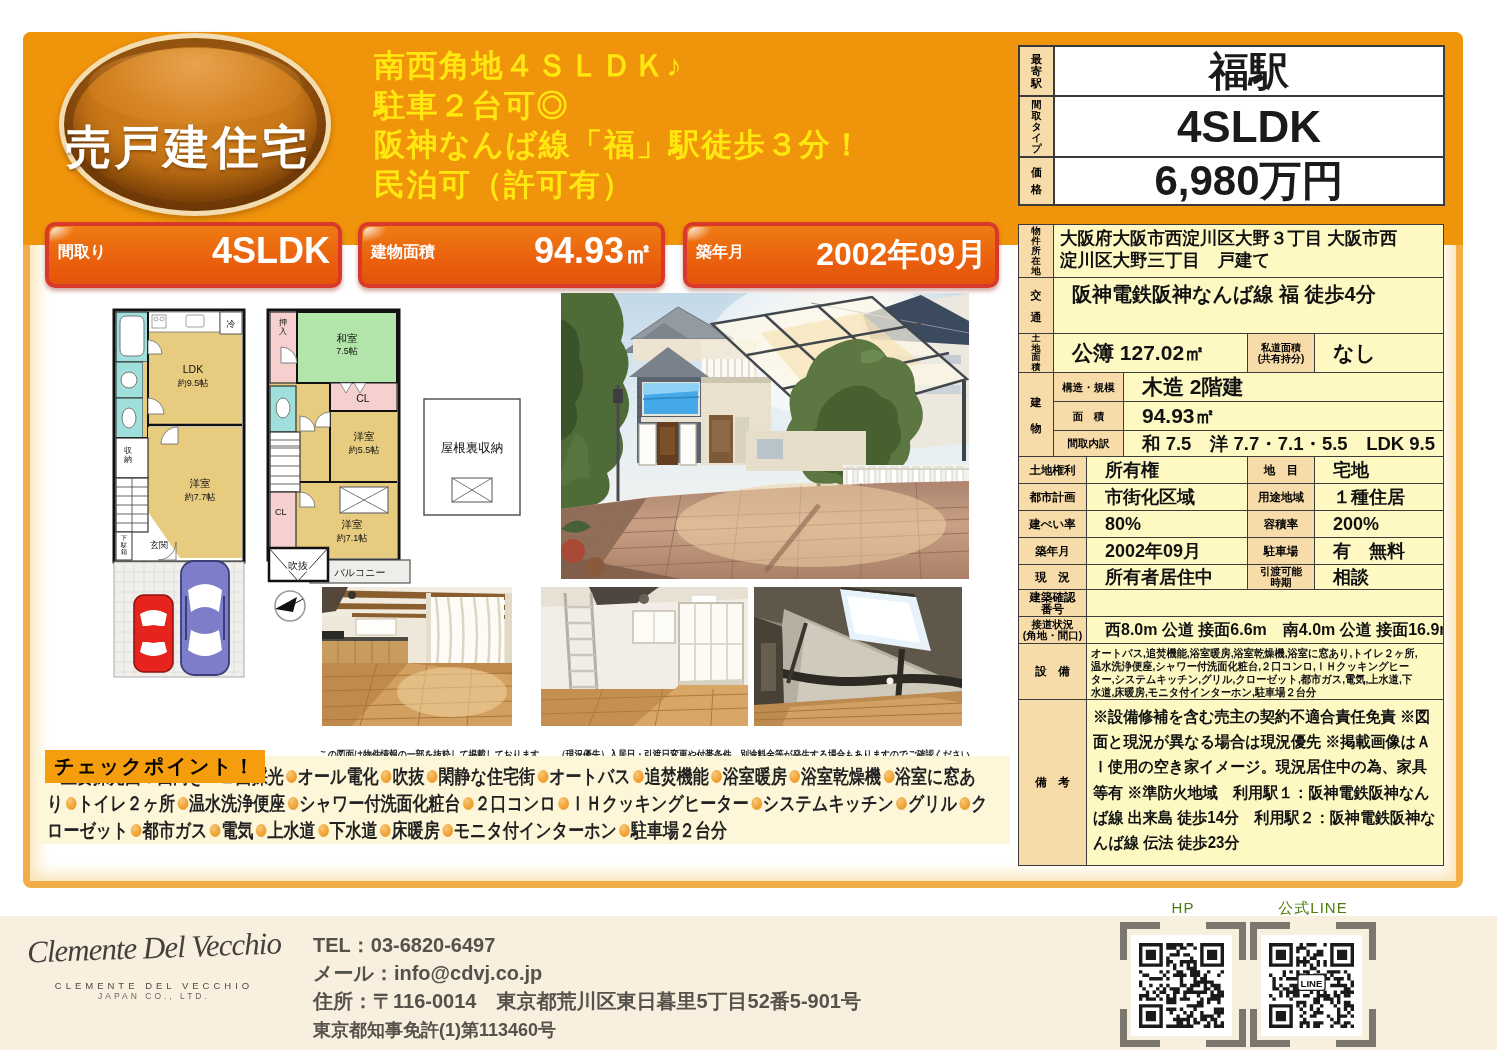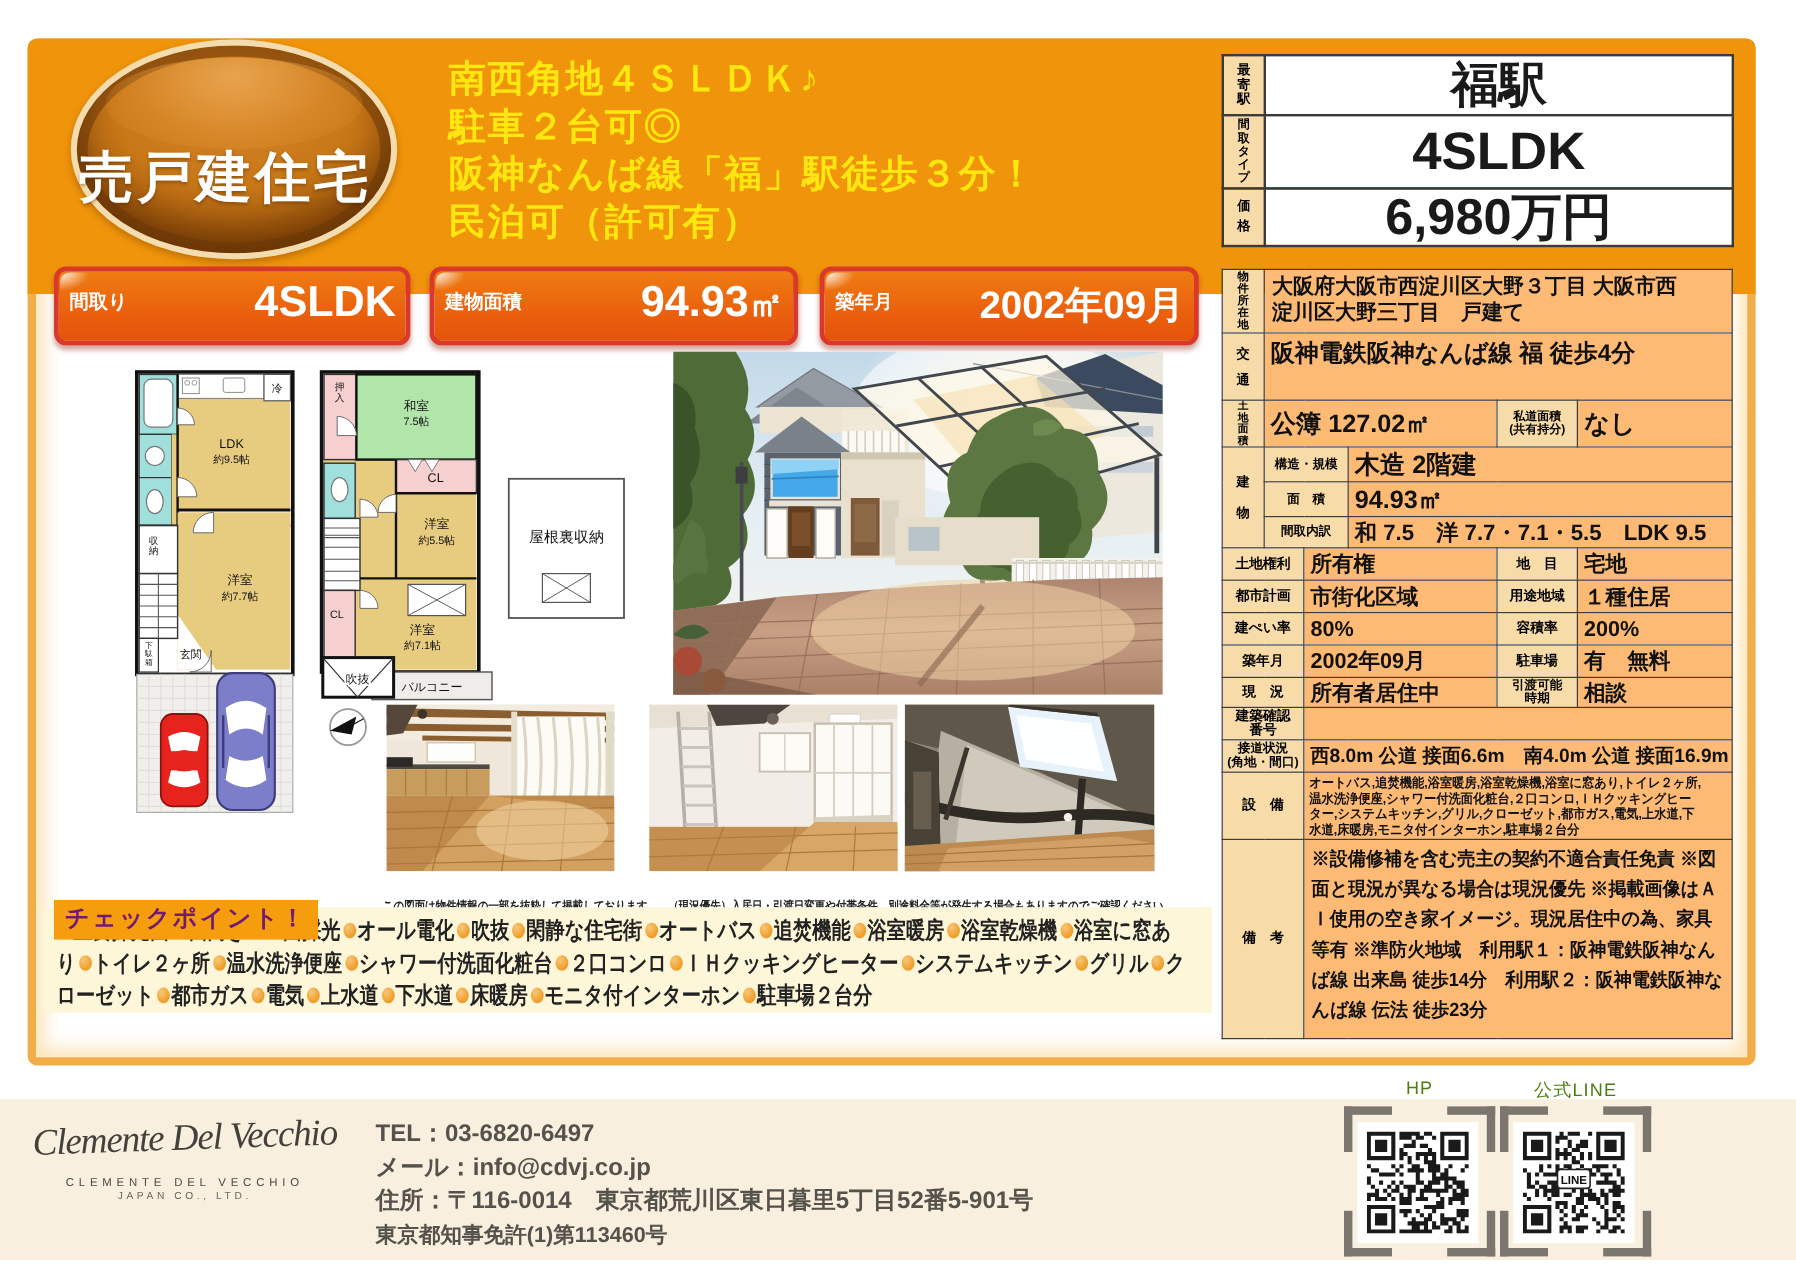--- a/index.html
+++ b/index.html
@@ -25,24 +25,24 @@
 #b1 { left:45px;  width:297px; }
 #b2 { left:358px; width:307px; }
 #b3 { left:683px; width:316px; }
 table { border-collapse:collapse; }
 td { overflow:hidden; }
 #ttab { position:absolute; left:1018px; top:45px; width:425px; table-layout:fixed; }
 #ttab td { border:2px solid #3a3a3a; background:#fff; }
 #ttab td.l { background:#f7dca9; text-align:center; font-weight:bold; padding:0; }
 #ttab td.v { text-align:center; font-weight:bold; color:#1a1a1a; }
 #mtab { position:absolute; left:1018px; top:224px; width:425px; table-layout:fixed; }
-#mtab td { border:1.6px solid #3c3c3c; background:#fdba74; }
+#mtab td { border:1.6px solid #3c3c3c; background:#fef9c3; }
 #mtab td.l { background:#f7dca9; text-align:center; font-weight:bold; font-size:12px; padding:0; line-height:13px; }
-#mtab td.v { padding:0px 5px; font-weight:bold; color:#111; white-space:nowrap; }
-#cplabel { position:absolute; left:45px; top:750px; width:220px; height:33px; background:#f59d0d; color:#701a75; font-weight:bold; font-size:20px; letter-spacing:2px; text-align:center; line-height:33px; }
+#mtab td.v { padding:0px 18px; font-weight:bold; color:#111; white-space:nowrap; }
+#cplabel { position:absolute; left:45px; top:750px; width:220px; height:33px; background:#f59d0d; color:#000000; font-weight:bold; font-size:20px; letter-spacing:2px; text-align:center; line-height:33px; }
 #cpbox { position:absolute; left:36px; top:756px; width:974px; height:88px; background:#fdf6d8; }
 #cptext { position:absolute; left:11px; top:7px; font-size:19.5px; line-height:27px; font-weight:bold; color:#222; white-space:nowrap; transform:scaleX(.822); transform-origin:0 0; }
 .dot { display:inline-block; width:13px; height:13px; border-radius:50%; background:radial-gradient(circle at 35% 30%, #f8c777, #ef9b28 70%); margin:0 1px 0 3px; }
 #caption { position:absolute; left:319px; top:748px; font-size:10.5px; color:#222; font-weight:bold; white-space:nowrap; transform:scaleX(.83); transform-origin:0 0; }
 #footer { position:absolute; left:0; top:916px; width:1497px; height:134px; background:#f8efde; }
 #logo { position:absolute; left:26px; top:14px; width:256px; text-align:center; }
 #logo .script { font-family:"Liberation Serif",serif; font-style:italic; font-size:31px; color:#44413c; white-space:nowrap; letter-spacing:-1px; transform:rotate(-2deg); }
 #logo .cap1 { margin-top:14px; font-size:9.5px; letter-spacing:4px; color:#4e4a44; }
 #logo .cap2 { font-size:8.5px; letter-spacing:3px; color:#6a655e; }
 #contact { position:absolute; left:313px; top:15px; font-weight:bold; color:#55514b; font-size:20px; line-height:28px; }

